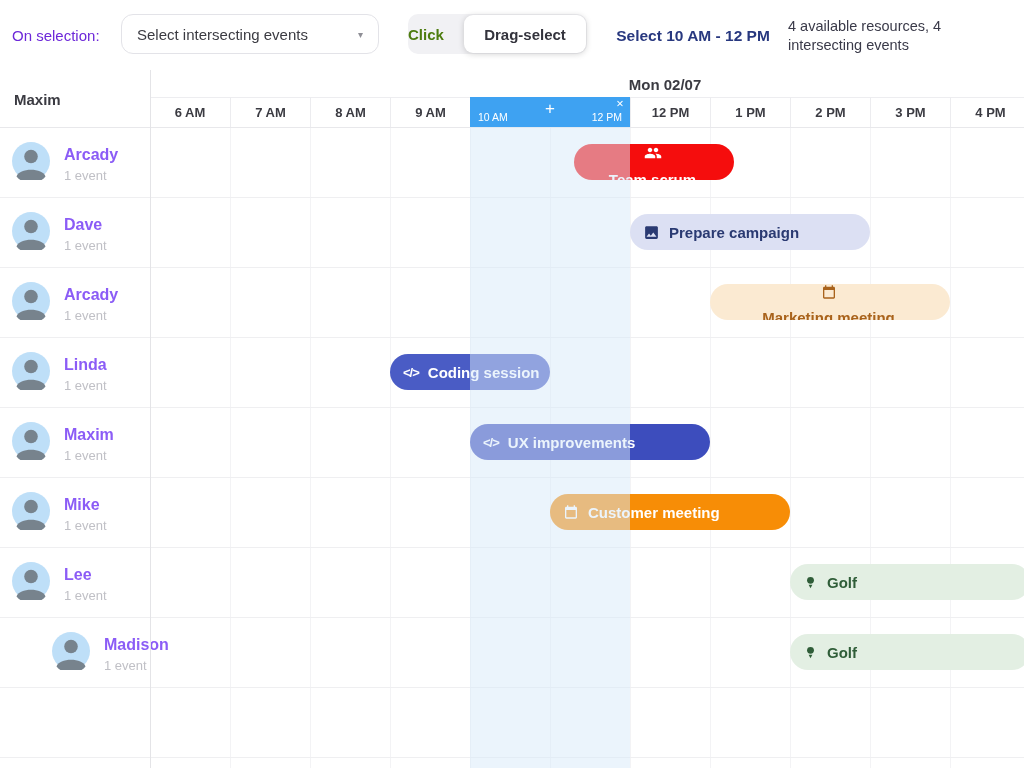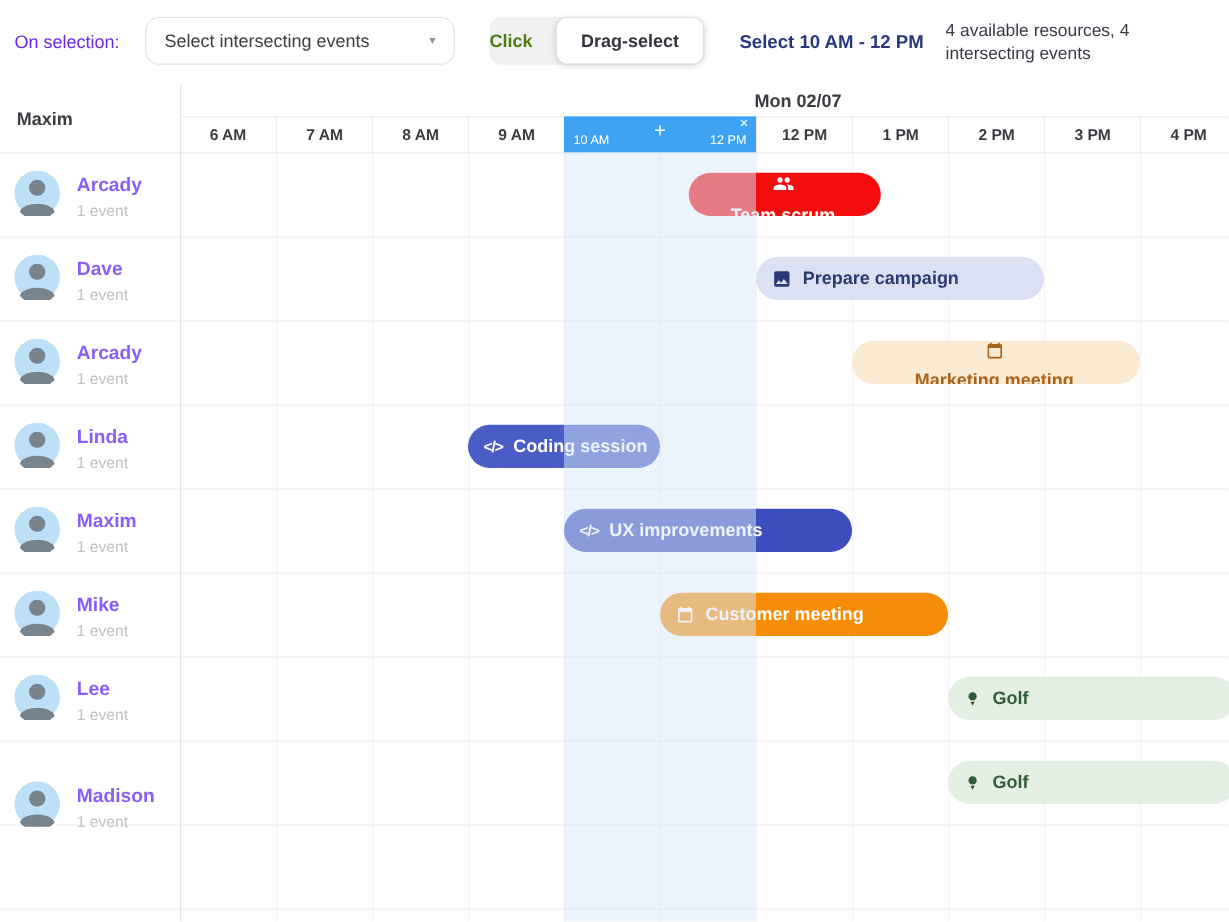--- a/index.html
+++ b/index.html
@@ -193,21 +193,21 @@
         <div class="avatar">
           <svg viewBox="0 0 38 38" width="38" height="38">
             <circle cx="19" cy="19" r="19" fill="#bedff8"></circle>
             <circle cx="19" cy="14.5" r="6.8" fill="#77838d"></circle>
             <path d="M4.5 34.5c2.5-9 26.5-9 29 0a19 19 0 0 1-29 0z" fill="#77838d"></path>
           </svg>
         </div>
         <div class="sname">Lee</div>
         <div class="scount">1 event</div>
       </div>
-      <div class="staffcell" style="top: 636px;">
+      <div class="staffcell" style="top: 617px; margin-left: 40px;">
         <div class="avatar">
           <svg viewBox="0 0 38 38" width="38" height="38">
             <circle cx="19" cy="19" r="19" fill="#bedff8"></circle>
             <circle cx="19" cy="14.5" r="6.8" fill="#77838d"></circle>
             <path d="M4.5 34.5c2.5-9 26.5-9 29 0a19 19 0 0 1-29 0z" fill="#77838d"></path>
           </svg>
         </div>
         <div class="sname">Madison</div>
         <div class="scount">1 event</div>
       </div>

